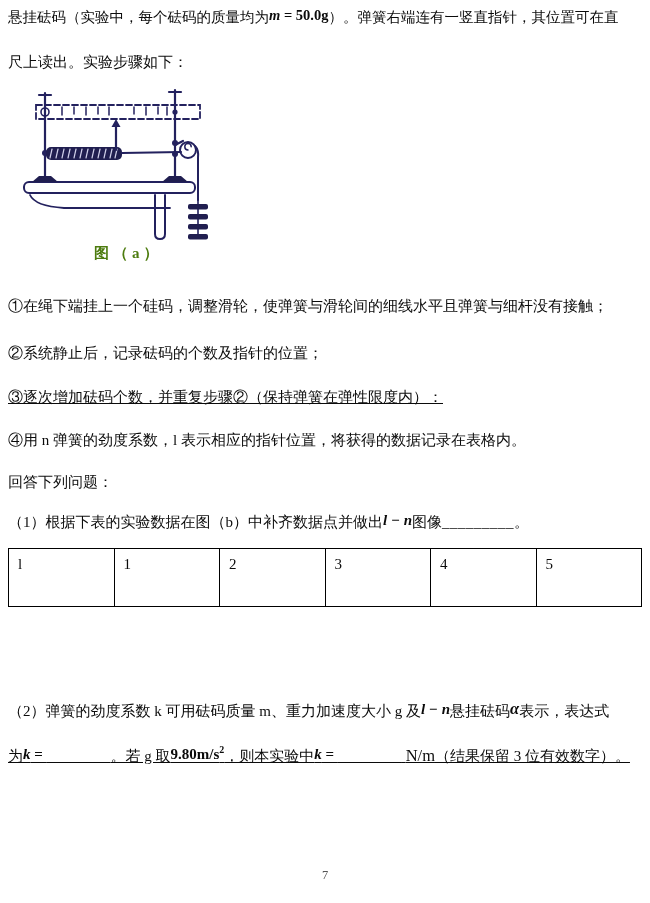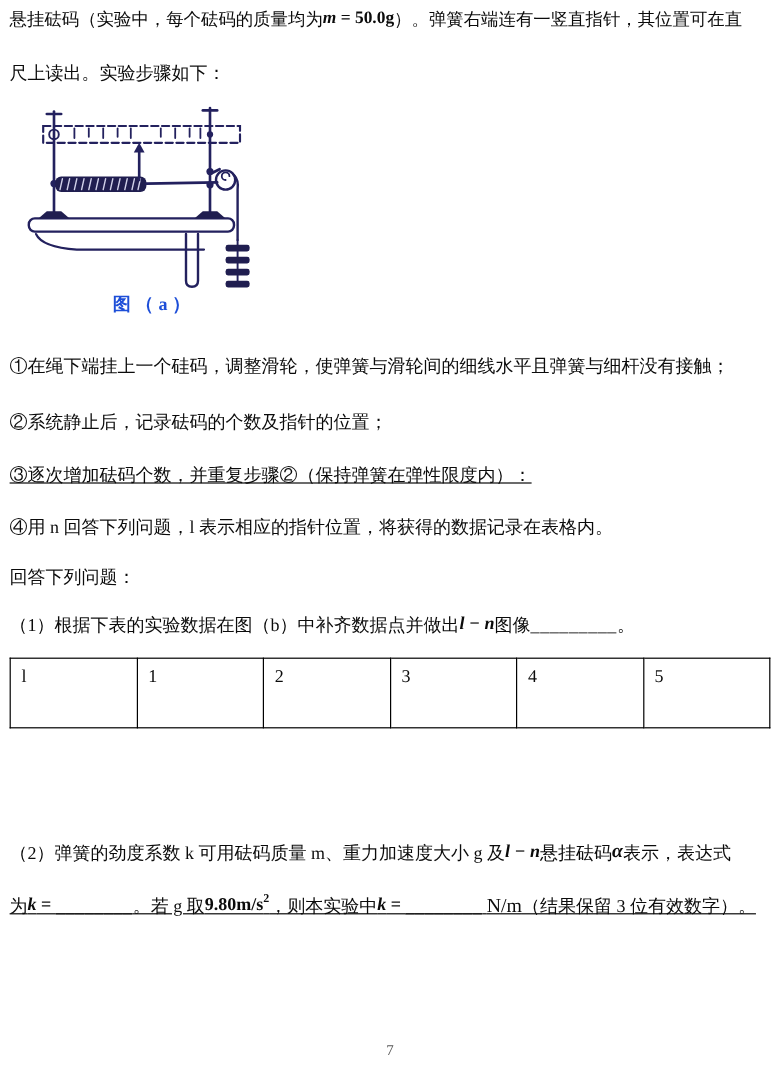--- a/index.html
+++ b/index.html
@@ -11,21 +11,21 @@
   .line{position:absolute;white-space:nowrap;font-size:15px;line-height:22px;}
   .sz14{font-size:14.5px;}
   .formula{font-weight:bold;font-family:"Liberation Serif",serif;}
   .it{font-style:italic;}
   .raise{position:relative;top:-2px;}
   .big{font-size:16.5px;}
   .blank{letter-spacing:0.5px;}
   sup{font-size:10px;}
   .figure-wrap{position:absolute;left:12px;top:88px;width:240px;height:186px;}
   .fig-caption{position:absolute;left:82px;top:156px;font-size:15px;font-weight:bold;
-    color:#1d4ed8;letter-spacing:4px;}
+    color:#4d7c0f;letter-spacing:4px;}
   table.dtable{position:absolute;left:8px;top:548px;width:634px;border-collapse:collapse;
     table-layout:fixed;font-size:15px;}
   table.dtable td{border:1.6px solid #000;vertical-align:top;}
   tr.r1 td{height:50px;padding:7px 0 0 9px;}
   tr.r2 td{height:54px;padding:16px 0 0 9px;}
   .pagenum{position:absolute;left:0;top:868px;width:650px;text-align:center;
     font-size:12.5px;color:#555;}
 </style>
 </head>
 <body>
@@ -121,21 +121,21 @@
         <path d="M150,94 L157,88 H169 L176,94 Z"></path>
       </g>
     </g>
   </svg>
   <div class="fig-caption">图（a）</div>
 </div>
 
 <div class="line" style="left:8px;top:295px;">①在绳下端挂上一个硅码，调整滑轮，使弹簧与滑轮间的细线水平且弹簧与细杆没有接触；</div>
 <div class="line" style="left:8px;top:342px;">②系统静止后，记录砝码的个数及指针的位置；</div>
 <div class="line" style="left:8px;top:386px;text-decoration:underline;">③逐次增加砝码个数，并重复步骤②（保持弹簧在弹性限度内）：</div>
-<div class="line" style="left:8px;top:429px;">④用 n 回答下列问题，l 表示相应的指针位置，将获得的数据记录在表格内。</div>
+<div class="line" style="left:8px;top:429px;">④用 n 弹簧的劲度系数，l 表示相应的指针位置，将获得的数据记录在表格内。</div>
 
 <div class="line" style="left:8px;top:471px;">回答下列问题：</div>
 
 <div class="line" style="left:8px;top:511px;text-align:center;">
   <span>（1）根据下表的实验数据在图（b）中补齐数据点并做出</span><span class="formula it raise">l − n</span><span>图像</span><span class="blank">_________</span><span>。</span>
 </div>
 
 <table class="dtable">
   <tbody>
       <tr class="r1">

